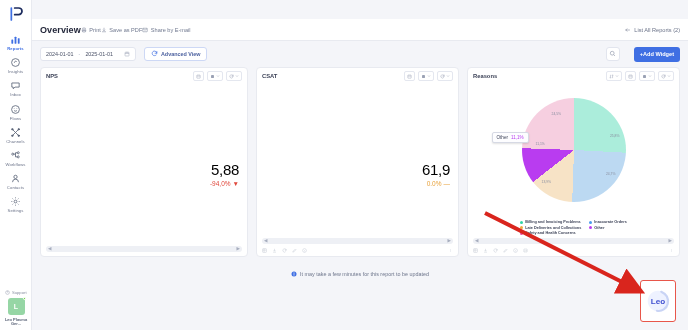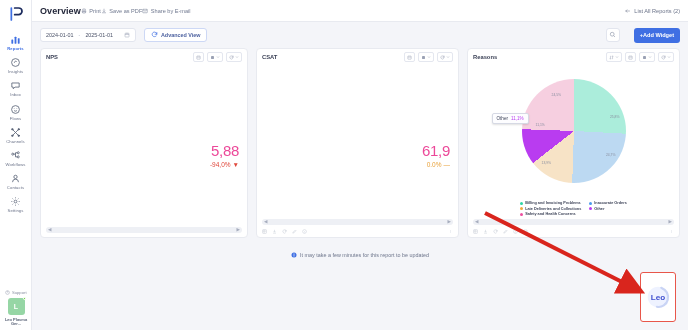--- a/index.html
+++ b/index.html
@@ -40,21 +40,21 @@
   }
   .avatar-dot { position: absolute; right: -1px; top: -1px; width: 3px; height: 3px; border-radius: 50%; background: #78d64b; border: .5px solid #fff; }
   .user-name { font-size: 4px; color: #5a6377; text-align: center; line-height: 1.15; font-weight: bold; max-width: 28px; }
 
   
   .main { flex: 1; display: flex; flex-direction: column; height: 330px; min-width: 0; }
 
   
   .header {
     height: 22px; background: #ffffff; border-bottom: 1px solid #e8eaf0;
-    display: flex; align-items: center; padding: 4px 8px; flex: 0 0 22px;
+    display: flex; align-items: center; padding: 4px 8px; flex: 0 0 22px; margin-top: 19px;
   }
   .page-title { font-size: 9px; font-weight: bold; color: #23273a; letter-spacing: .1px; }
   .hdr-action { display: flex; align-items: center; gap: 2.5px; font-size: 5.6px; color: #717a90; cursor: pointer; }
   .hdr-spacer { flex: 1; }
   .list-reports {
     display: flex; align-items: center; gap: 3px; font-size: 5.6px;
     color: #6b7389; cursor: pointer;
   }
 
   
@@ -96,21 +96,21 @@
   .card-title { font-size: 5.8px; font-weight: bold; color: #3c4257; }
   .ch-spacer { flex: 1; }
   .ch-btn {
     height: 10px; min-width: 10px; border: 1px solid #e4e7ef; border-radius: 2px;
     display: flex; align-items: center; justify-content: center; gap: 1px;
     padding: 0 2px; color: #9aa1b4; cursor: pointer; background: #fff;
   }
   .card-body { flex: 1; position: relative; overflow: hidden; }
 
   .kpi { position: absolute; right: 8px; top: 78px; text-align: right; }
-  .kpi-value { font-size: 15px; color: #ec4899; letter-spacing: -.3px; line-height: 1; }
+  .kpi-value { font-size: 15px; color: #000000; letter-spacing: -.3px; line-height: 1; }
   .kpi-delta { font-size: 6.5px; margin-top: 3px; display: flex; align-items: center; justify-content: flex-end; gap: 2px; }
   .kpi-delta.down { color: #e0483c; }
   .kpi-delta.flat { color: #e8a33d; }
 
   .hscroll {
     position: absolute; left: 5px; right: 5px; bottom: 4px; height: 6px;
     background: #eef0f5; border-radius: 3px; display: flex; align-items: center;
     justify-content: space-between; padding: 0 2px; cursor: pointer;
   }
   .hscroll span { font-size: 4.5px; color: #a7adbe; line-height: 1; }
@@ -152,21 +152,21 @@
 
   
   .note {
     display: flex; align-items: center; justify-content: center; gap: 3px;
     font-size: 5.4px; color: #6e7governance; color: #6e768c; margin-top: 14px;
   }
   .note-ico { color: #3f6fe3; display: flex; }
 
   
   .leo-badge {
-    position: absolute; right: 12px; bottom: 8px; width: 36px; height: 50px;
+    position: absolute; right: 12px; bottom: 8px; width: 36px; height: 42px;
     background: #fff; border: 1.5px solid #e8564a; border-radius: 3px;
     display: flex; align-items: center; justify-content: center;
   }
   .arrow { position: absolute; left: 480px; top: 208px; pointer-events: none; }
 </style>
 </head>
 <body>
 
 <div class="app">
 

